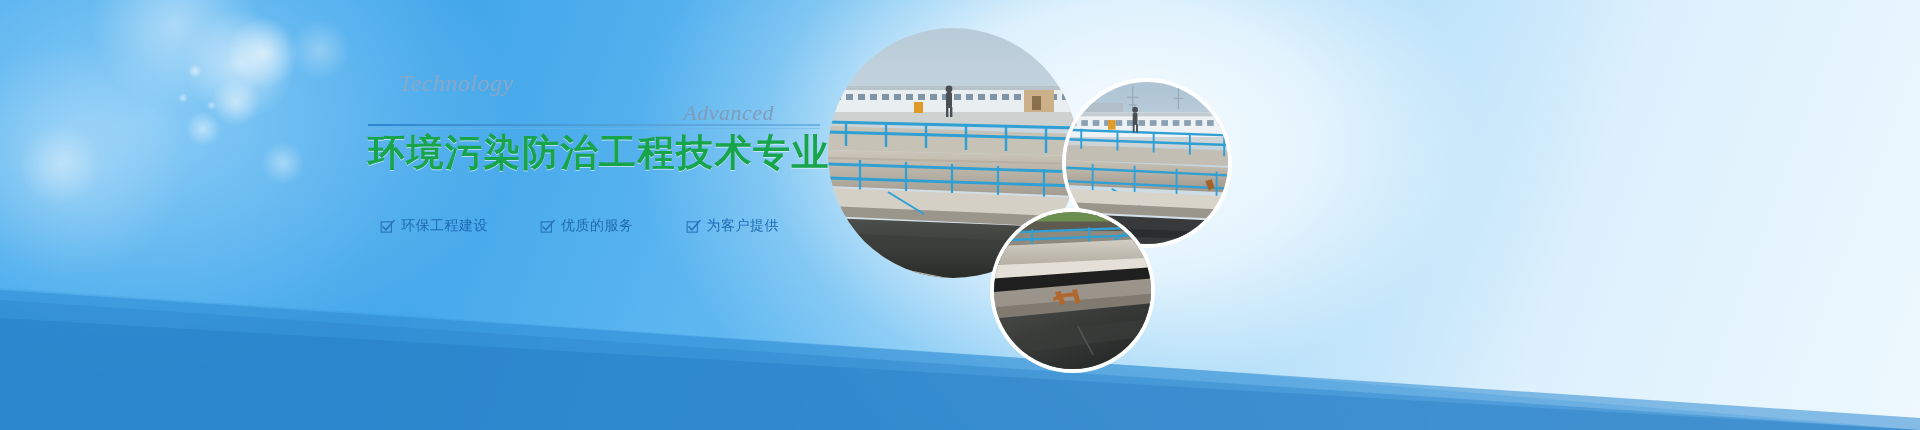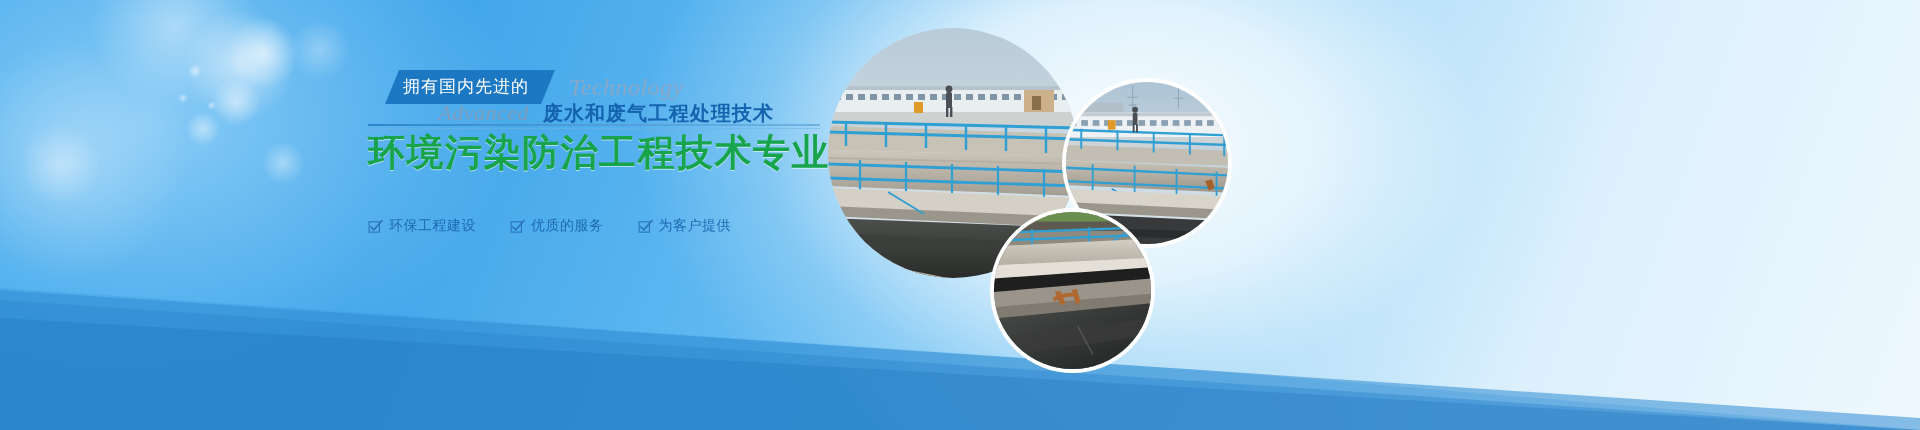--- a/index.html
+++ b/index.html
@@ -112,24 +112,24 @@
     font-size:24px;
     color:#1d5fa4;
     letter-spacing:2px;
     white-space:nowrap;
   }
   .service .light { font-weight:normal; color:#2a6cb0; }
   .service .bold  { font-weight:bold; color:#11518f; letter-spacing:1px; }
 
   
   .features {
-    position:absolute; left:368px; top:217px;
+    position:absolute; left:380px; top:217px;
     width:460px;
     display:flex; align-items:center;
-    gap:34px;
+    gap:52px;
   }
   .feature { display:flex; align-items:center; gap:6px; white-space:nowrap; }
   .chk { width:15px; height:15px; display:block; }
   .feature-label { font-size:14px; color:#1f6ab2; letter-spacing:.5px; }
 
   
   #photos { position:absolute; left:800px; top:0; width:500px; height:430px; }
   .photo { position:absolute; border-radius:50%; overflow:hidden; }
   .photo.big    { left:28px;  top:28px;  width:250px; height:250px; }
   .photo.mid    { left:262px; top:78px;  width:170px; height:170px; border:4px solid #fff; }
@@ -157,27 +157,25 @@
   <svg class="wave" viewBox="0 0 1920 430" preserveAspectRatio="none">
     <path d="M0,290 L1920,418 L1920,430 L0,430 Z" fill="#2d8ad2" opacity="0.55"></path>
     <path d="M0,300 L1920,430 L1920,430 L0,430 Z" fill="#2b80c8" opacity="0.45"></path>
     <path d="M0,288 L1200,370 L1920,430 L1920,430 L0,430 Z" fill="#3a96dc" opacity="0.28"></path>
     <path d="M0,318 L1920,430 L0,430 Z" fill="#1f73bd" opacity="0.30"></path>
   </svg>
 
   <div id="copy">
 
     <div class="row-tech">
-      <span class="ribbon">拥有国内先进的</span>
       <span class="tech-word">Technology</span>
     </div>
 
     <div class="row-adv">
       <span class="adv-word">Advanced</span>
-      <span class="sub-cn">废水和废气工程处理技术</span>
     </div>
 
     <div class="rule top"></div>
     <div class="rule bot"></div>
 
     <div class="headline">环境污染防治工程技术专业顾问</div>
 
 
     <div class="features">
 

